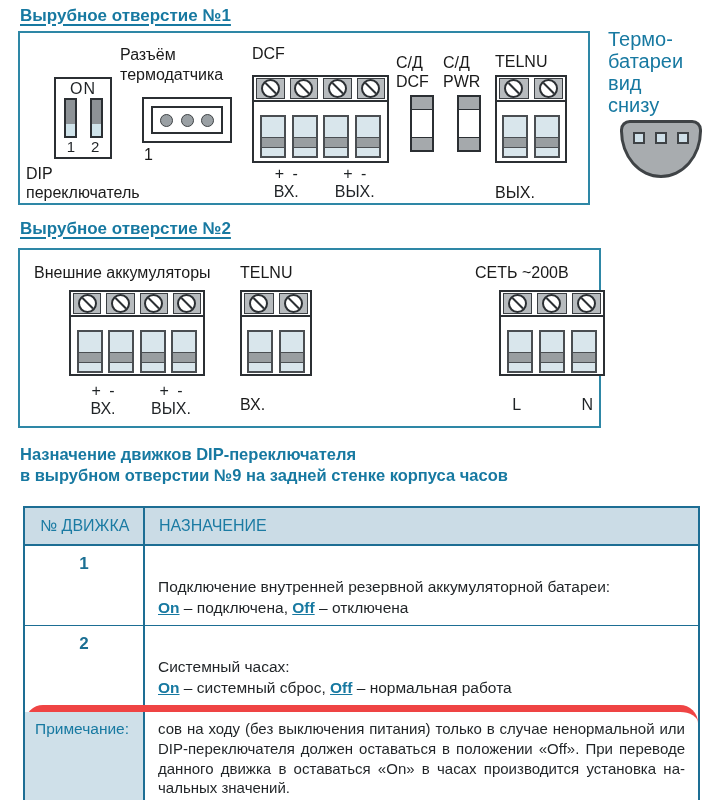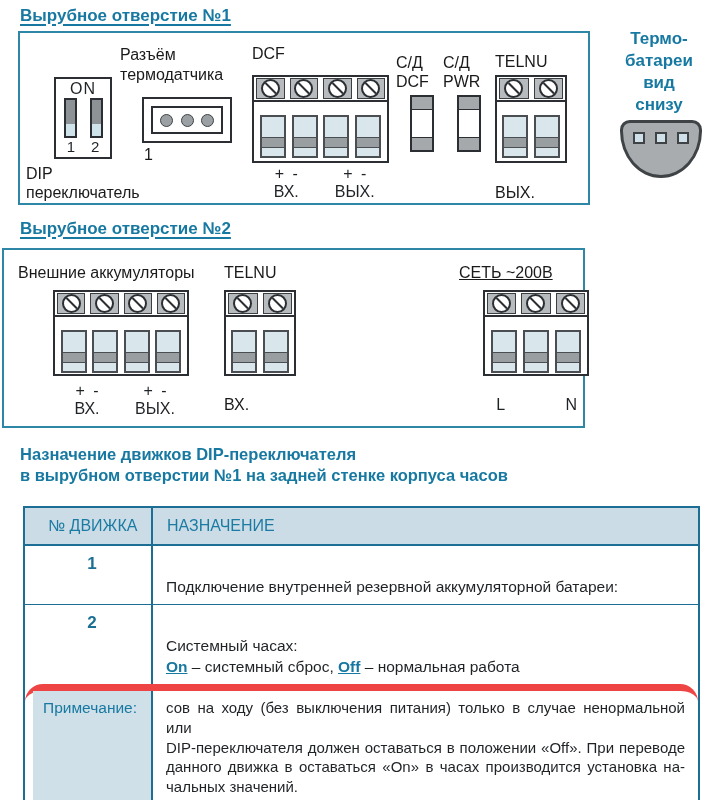--- a/index.html
+++ b/index.html
@@ -46,37 +46,37 @@
   .pin-circle{width:13px;height:13px;border-radius:50%;background:#9aa0a4;border:1px solid #3f4346;box-sizing:border-box;}
 
   
   .led{position:absolute;width:24px;height:57px;border:2px solid #2b2f33;box-sizing:border-box;background:#fff;
        display:flex;flex-direction:column;justify-content:space-between;}
   .led-cap{height:12px;background:#a5a9ac;}
   .led-cap.top{border-bottom:1px solid #2b2f33;}
   .led-cap.bot{border-top:1px solid #2b2f33;}
 
   
-  .thermo-text{position:absolute;left:608px;top:28px;width:102px;text-align:center;color:#1779A1;
-               font-weight:bold;font-size:17px;line-height:22px;}
+  .thermo-text{position:absolute;left:608px;top:28px;width:102px;color:#1779A1;
+               font-weight:normal;font-size:20px;line-height:22px;}
   .thermo-shape{position:absolute;left:620px;top:120px;width:82px;height:58px;background:#a8acaf;
                 border:3px solid #3f4346;box-sizing:border-box;
                 border-radius:10px 10px 42px 42px / 10px 10px 48px 48px;}
   .thermo-sq{position:absolute;top:9px;width:12px;height:12px;background:#cfe0e8;border:2px solid #3f4346;box-sizing:border-box;}
 
   .sub2{position:absolute;display:flex;}
   .sub2 > div{flex:1;text-align:center;font-size:16px;line-height:18px;}
   .pm{word-spacing:4px;}
 
   
   .heading{position:absolute;left:20px;top:444px;color:#1779A1;font-weight:bold;font-size:16.5px;line-height:21px;}
 
   
   .spec-table{position:absolute;left:23px;top:506px;width:677px;border:2px solid #1D6E94;box-sizing:border-box;}
-  .trow{display:flex;padding-left:8px;}
+  .trow{display:flex;}
   .t-c1{flex:0 0 120px;width:120px;border-right:2px solid #1D6E94;box-sizing:border-box;}
   .t-c2{flex:1;}
   .t-head{background:#CBDCE6;height:36px;color:#1B7BA3;font-size:16px;}
   .t-head .t-c1{display:flex;align-items:center;padding-left:15px;}
   .t-head .t-c2{display:flex;align-items:center;padding-left:14px;}
   .t-body{border-top:2px solid #1D6E94;min-height:55px;}
   .t-body + .t-body{border-top:1.5px solid #1D6E94;}
   .t-num{display:flex;justify-content:center;padding-top:8px;color:#1B6F93;font-weight:bold;font-size:17px;}
   .t-body .t-c2{padding:6px 13px 7px;margin-top:24px;}
   .t-line{font-size:15.5px;line-height:21px;}
@@ -243,21 +243,21 @@
     <div>снизу</div>
   </div>
   <div class="thermo-shape">
     <div class="thermo-sq" style="left:10px;"></div>
     <div class="thermo-sq" style="left:32px;"></div>
     <div class="thermo-sq" style="left:54px;"></div>
   </div>
 
   <div class="sec-title" style="left:20px;top:219px;">Вырубное отверстие №2</div>
 
-  <div class="panel" style="left:2px;top:248px;width:583px;height:180px;">
+  <div class="panel" style="left:18px;top:248px;width:583px;height:180px;">
 
     <div class="lbl center" style="left:14px;top:14px;width:200px;">Внешние аккумуляторы</div>
     <div class="tblock" style="left:49px;top:40px;width:136px;height:86px;">
       <div class="screwrow">
         <div class="screwcell">
             <div class="screw">
               <div class="slash"></div>
             </div>
           </div>
         <div class="screwcell">
@@ -332,21 +332,21 @@
           </div>
         <div class="slot">
             <div class="s-top"></div>
             <div class="s-band"></div>
             <div class="s-bot"></div>
           </div>
       </div>
     </div>
     <div class="lbl center" style="left:220px;top:146px;width:72px;">ВХ.</div>
 
-    <div class="lbl center" style="left:455px;top:14px;width:155px;text-decoration:underline;">СЕТЬ ~200В</div>
+    <div class="lbl center" style="left:455px;top:14px;width:155px;">СЕТЬ ~200В</div>
     <div class="tblock" style="left:479px;top:40px;width:106px;height:86px;">
       <div class="screwrow">
         <div class="screwcell">
             <div class="screw">
               <div class="slash"></div>
             </div>
           </div>
         <div class="screwcell">
             <div class="screw">
               <div class="slash"></div>
@@ -378,33 +378,34 @@
     </div>
     <div class="sub2" style="left:479px;top:146px;width:106px;">
       <div>L</div>
       <div></div>
       <div>N</div>
     </div>
   </div>
 
   <div class="heading">
     <div>Назначение движков DIP-переключателя</div>
-    <div>в вырубном отверстии №1 на задней стенке корпуса часов</div>
+    <div>в вырубном отверстии №9 на задней стенке корпуса часов</div>
   </div>
 
   <div class="spec-table">
     <div class="trow t-head">
       <div class="t-c1">№ ДВИЖКА</div>
       <div class="t-c2">НАЗНАЧЕНИЕ</div>
     </div>
 
     <div class="trow t-body">
       <div class="t-c1 t-num">1</div>
       <div class="t-c2">
         <div class="t-line">Подключение внутренней резервной аккумуляторной батареи:</div>
+        <div class="t-line"><span class="key">On</span><span> – подключена, </span><span class="key">Off</span><span> – отключена</span></div>
       </div>
     </div>
 
     <div class="trow t-body">
       <div class="t-c1 t-num">2</div>
       <div class="t-c2">
         <div class="t-line">Системный часах:</div>
         <div class="t-line"><span class="key">On</span><span> – системный сброс, </span><span class="key">Off</span><span> – нормальная работа</span></div>
       </div>
     </div>

